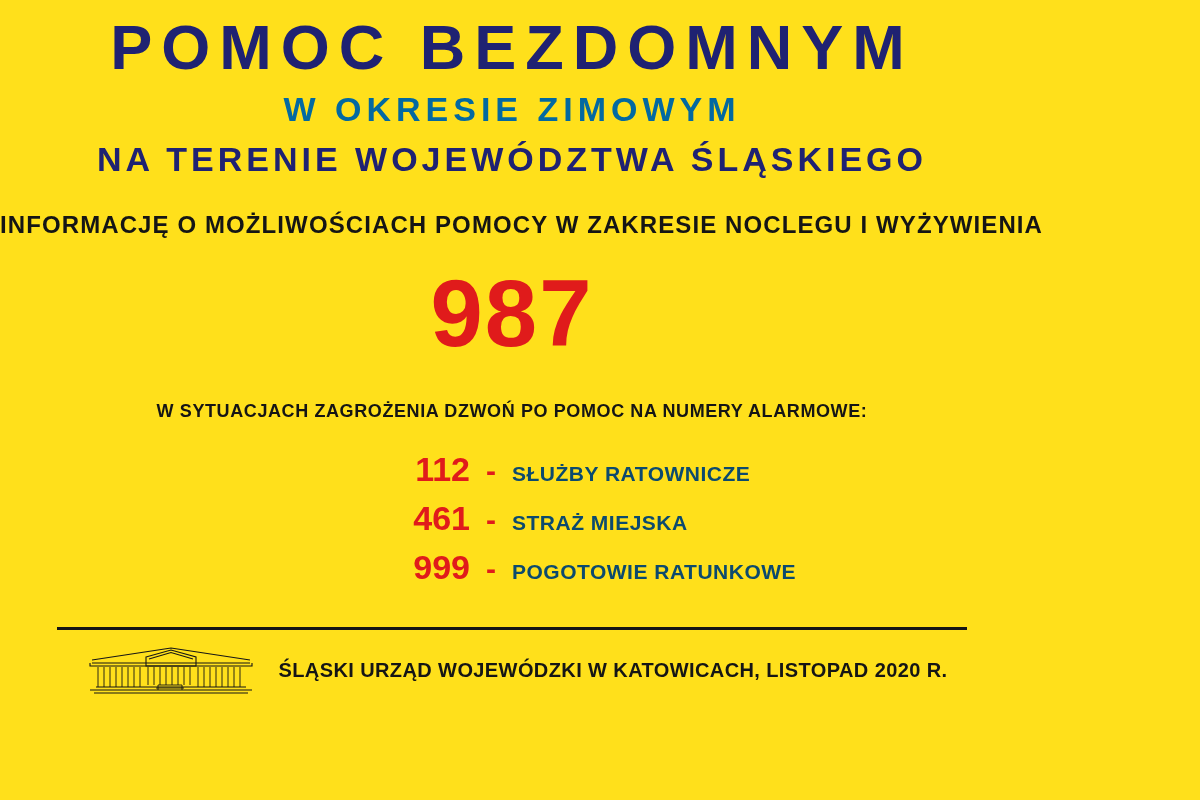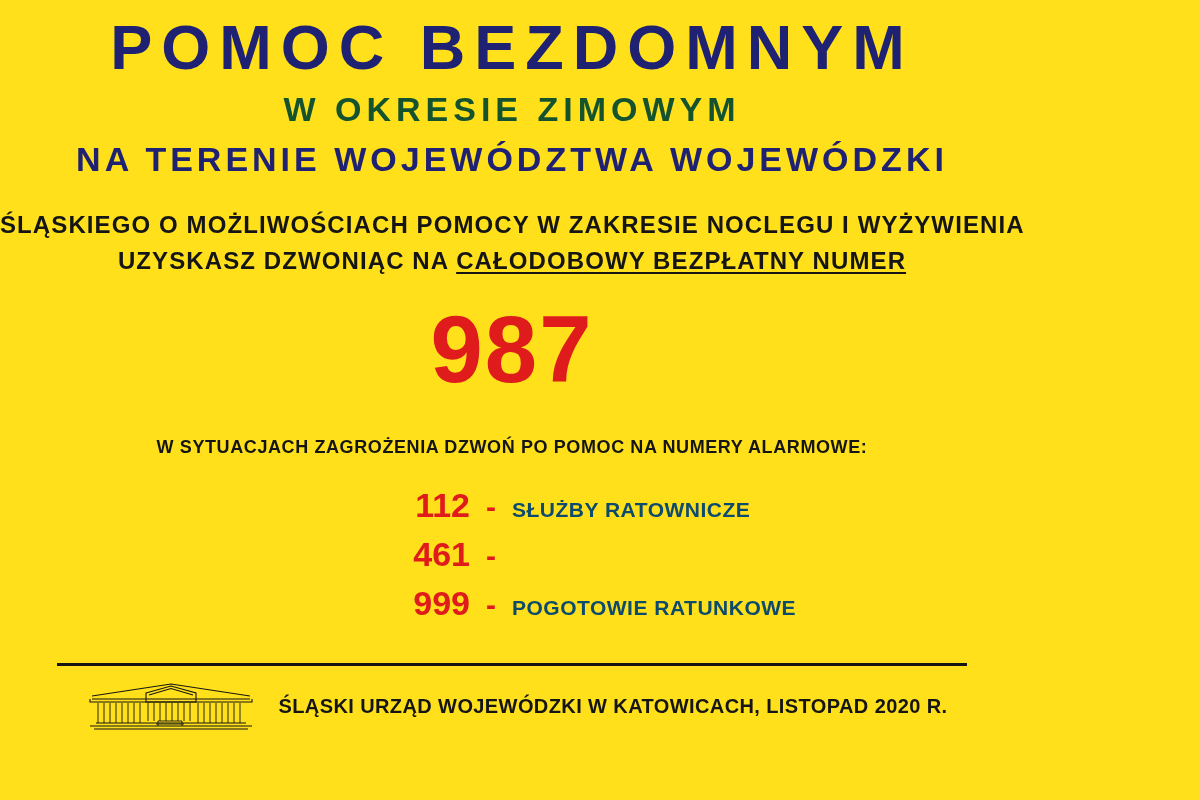--- a/index.html
+++ b/index.html
@@ -27,21 +27,21 @@
     color: #1F2272;
     font-weight: bold;
     font-size: 63px;
     letter-spacing: 9px;
     line-height: 1.0;
     padding-top: 16px;
     white-space: nowrap;
   }
   .headline-2 {
     text-align: center;
-    color: #14532d;
+    color: #0369a1;
     font-weight: bold;
     font-size: 34px;
     letter-spacing: 5px;
     line-height: 1.35;
     margin-top: 8px;
     white-space: nowrap;
   }
   .headline-3 {
     text-align: center;
     color: #1F2272;
@@ -152,40 +152,38 @@
     white-space: nowrap;
   }
 </style>
 </head>
 <body>
 
 <div class="poster">
 
   <div class="headline-1">POMOC BEZDOMNYM</div>
   <div class="headline-2">W OKRESIE ZIMOWYM</div>
-  <div class="headline-3">NA TERENIE WOJEWÓDZTWA WOJEWÓDZKI</div>
-
-  <div class="info-line first">ŚLĄSKIEGO O MOŻLIWOŚCIACH POMOCY W ZAKRESIE NOCLEGU I WYŻYWIENIA</div>
-  <div class="info-line">
-    <span>UZYSKASZ  DZWONIĄC  NA </span><span class="underlined">CAŁODOBOWY  BEZPŁATNY  NUMER</span>
-  </div>
+  <div class="headline-3">NA TERENIE WOJEWÓDZTWA ŚLĄSKIEGO</div>
+
+  <div class="info-line first">INFORMACJĘ O MOŻLIWOŚCIACH POMOCY W ZAKRESIE NOCLEGU I WYŻYWIENIA</div>
 
   <div class="big-number">987</div>
 
   <div class="emergency-intro">W SYTUACJACH ZAGROŻENIA DZWOŃ PO POMOC NA NUMERY ALARMOWE:</div>
 
   <div class="emergency-list">
     <div class="emergency-row">
       <span class="emergency-number">112</span>
       <span class="emergency-dash">-</span>
       <span class="emergency-label">SŁUŻBY RATOWNICZE</span>
     </div>
     <div class="emergency-row">
       <span class="emergency-number">461</span>
       <span class="emergency-dash">-</span>
+      <span class="emergency-label">STRAŻ MIEJSKA</span>
     </div>
     <div class="emergency-row">
       <span class="emergency-number">999</span>
       <span class="emergency-dash">-</span>
       <span class="emergency-label">POGOTOWIE RATUNKOWE</span>
     </div>
   </div>
 
   <div class="divider"></div>
 

